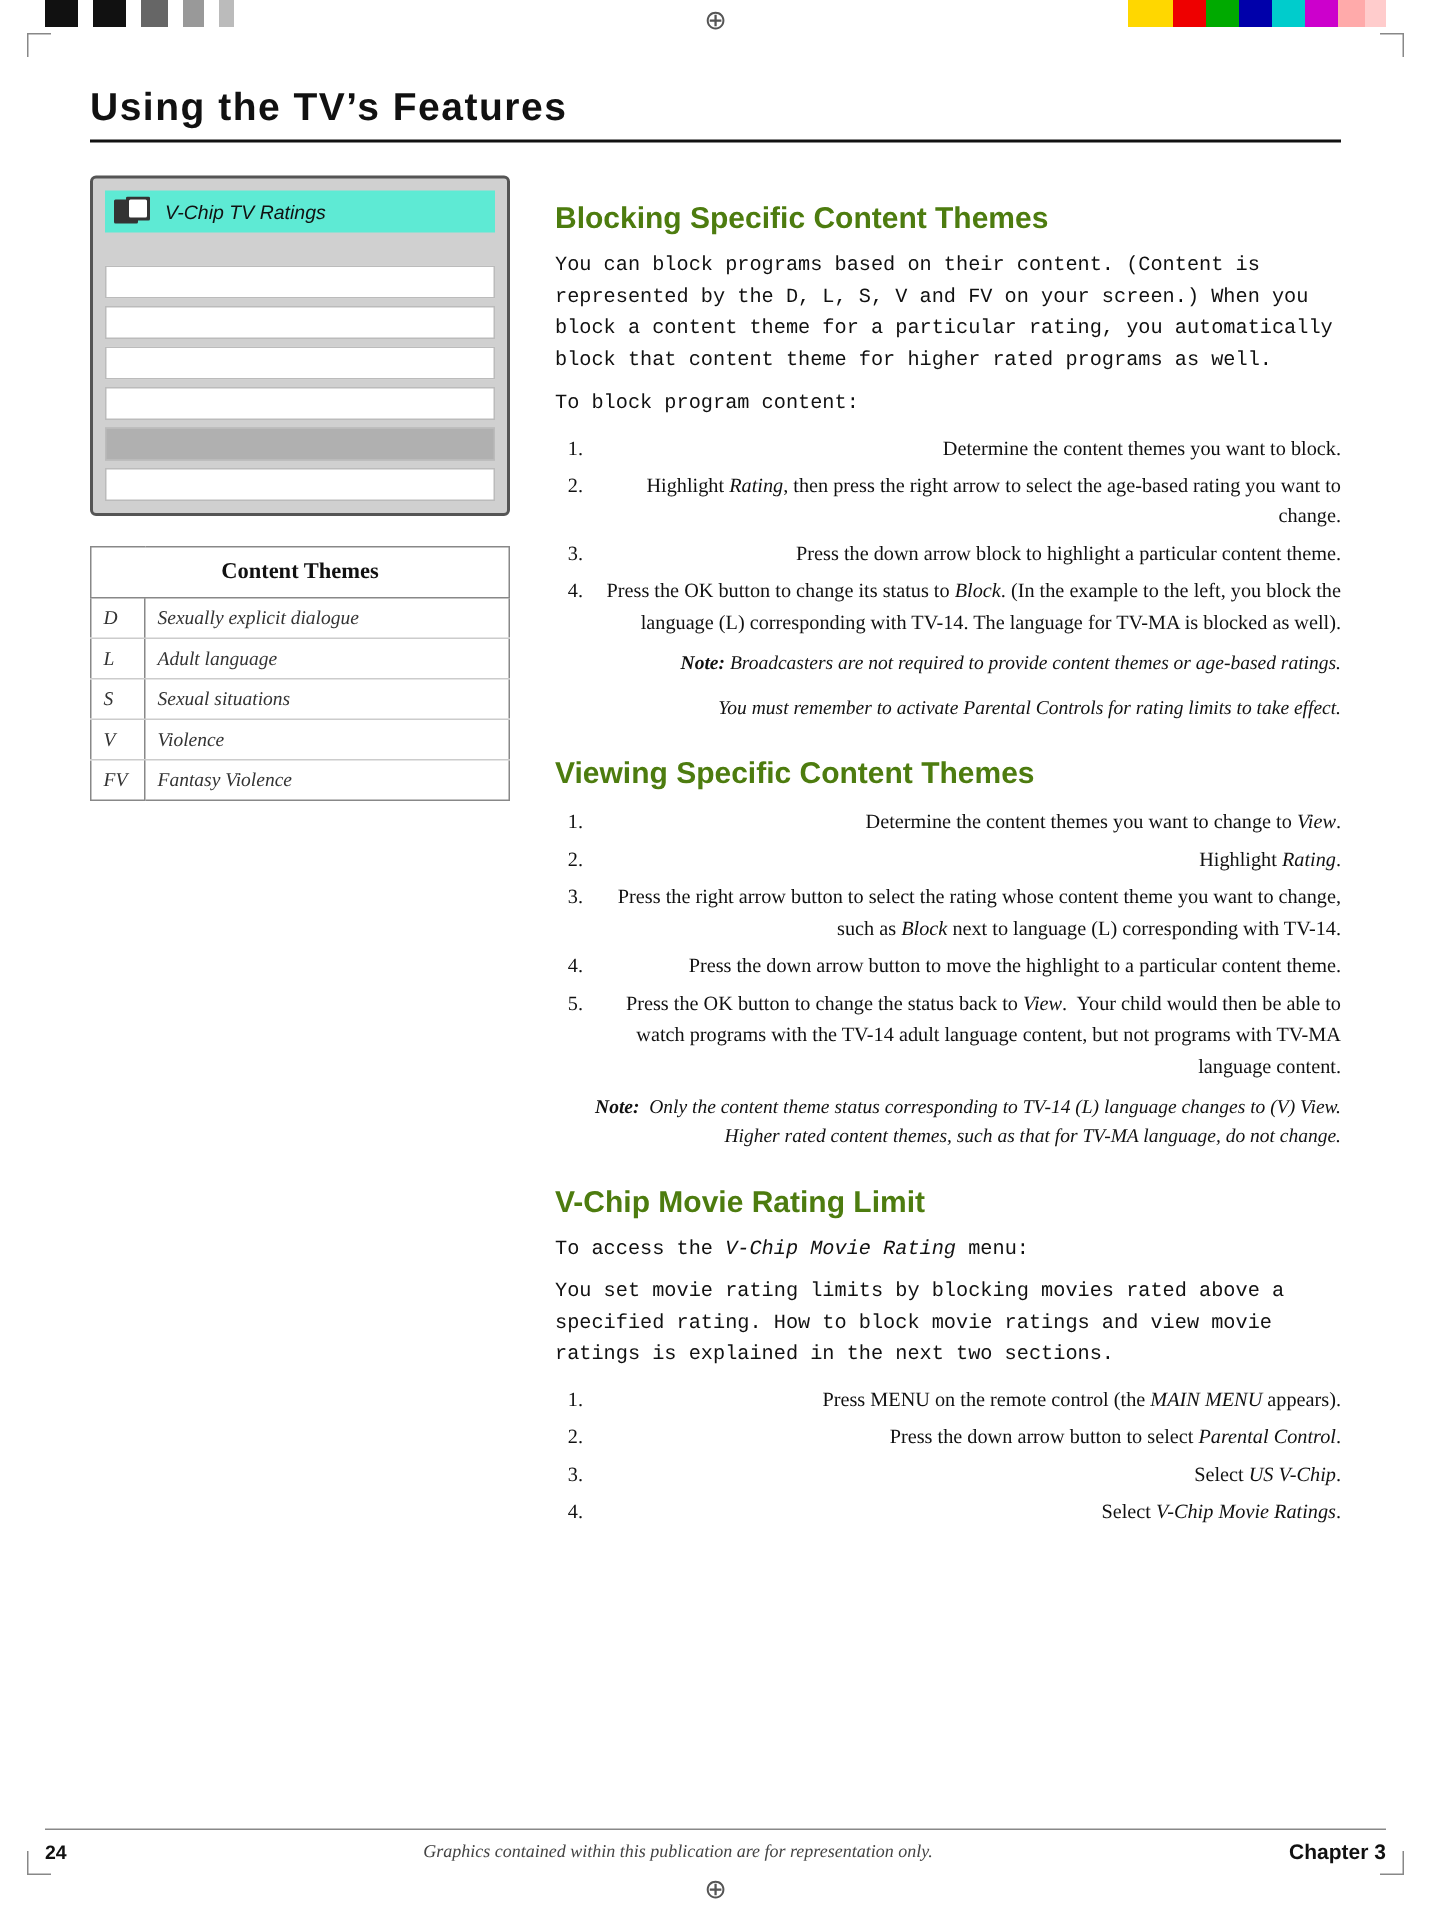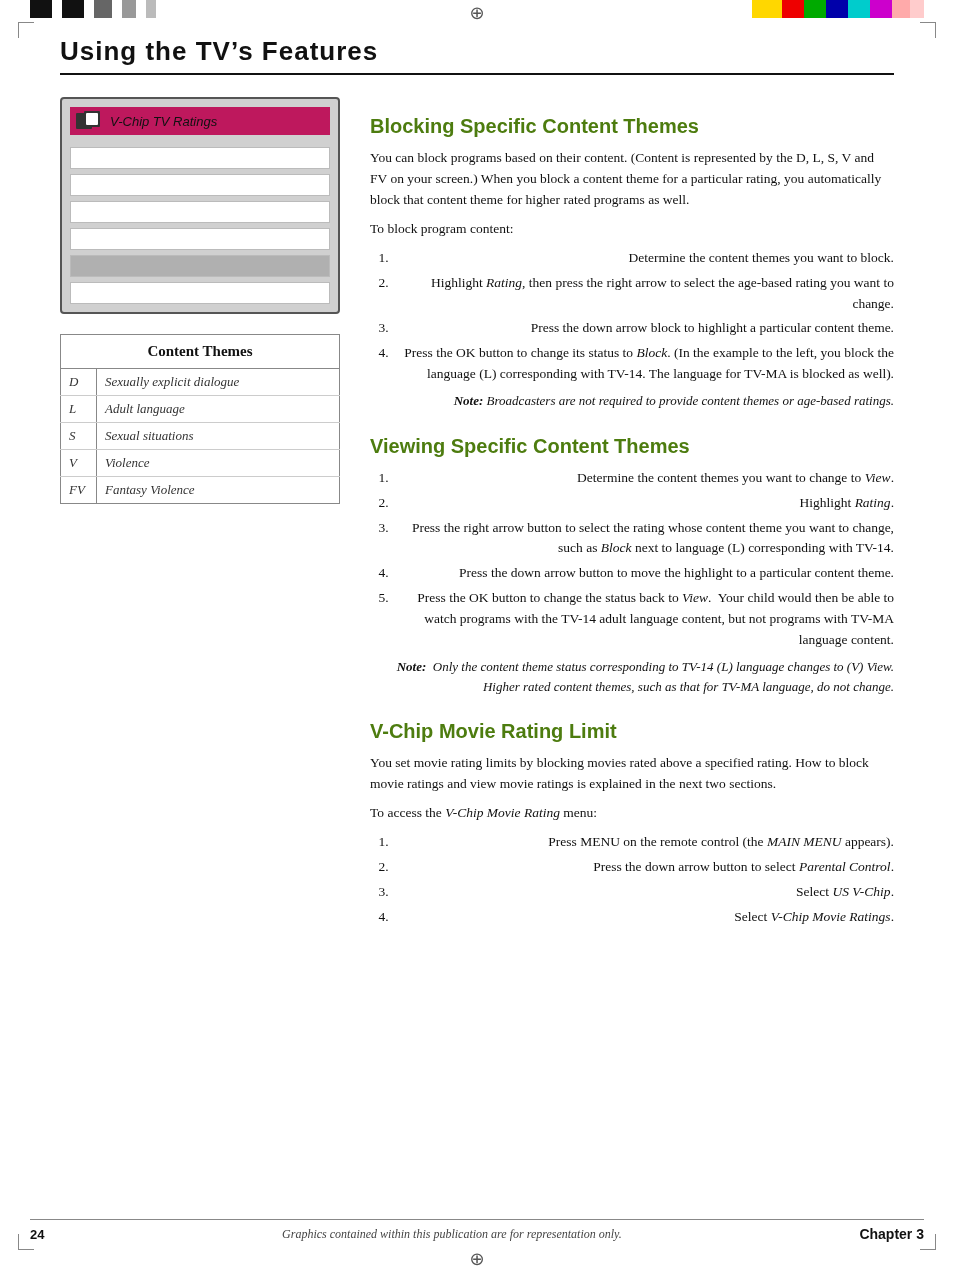--- a/index.html
+++ b/index.html
@@ -72,21 +72,21 @@
       font-size: 18px;
       color: #555;
       font-family: sans-serif;
     }
     .reg-top { top: 2px; }
     .reg-bottom { bottom: 2px; }
 
     
     .page {
       position: absolute;
-      top: 16px; left: 30px; right: 30px;
+      top: 36px; left: 30px; right: 30px;
       padding: 20px 30px;
     }
 
     
     .page-title {
       font-family: Arial, sans-serif;
       font-size: 26px;
       font-weight: bold;
       color: #111;
       border-bottom: 2px solid #111;
@@ -115,23 +115,23 @@
       border: 2px solid #555;
       background: #d0d0d0;
       border-radius: 4px;
       padding: 8px;
       margin-bottom: 20px;
     }
     .vchip-header {
       display: flex;
       align-items: center;
       gap: 6px;
-      background: #be185d;
+      background: #5eead4;
       padding: 4px 6px;
-      margin-bottom: 12px;
+      margin-bottom: 22px;
     }
     .vchip-icon {
       display: flex;
       align-items: center;
     }
     .vchip-icon svg {
       width: 28px; height: 20px;
     }
     .vchip-title {
       font-family: Arial, sans-serif;
@@ -194,20 +194,21 @@
       color: #4d7c0f;
       margin-bottom: 10px;
       margin-top: 4px;
     }
 
     .section-text {
       font-size: 13.5px;
       line-height: 1.55;
       margin-bottom: 8px;
       color: #111;
+      font-family: Liberation Mono, monospace;
     }
 
     .section-list {
       margin-left: 22px;
       margin-bottom: 10px;
     }
     .section-list li {
       font-size: 13.5px;
       line-height: 1.55;
       margin-bottom: 4px;
@@ -366,41 +367,42 @@
       <div class="section-gap">
         <div class="section-heading">Blocking Specific Content Themes</div>
         <p class="section-text">You can block programs based on their content. (Content is represented by the D, L, S, V and FV on your screen.) When you block a content theme for a particular rating, you automatically block that content theme for higher rated programs as well.</p>
         <p class="section-text">To block program content:</p>
         <ol class="section-list">
           <li>Determine the content themes you want to block.</li>
           <li>Highlight <em>Rating</em>, then press the right arrow to select the age-based rating you want to change.</li>
           <li>Press the down arrow block to highlight a particular content theme.</li>
           <li>Press the OK button to change its status to <em>Block</em>. (In the example to the left, you block the language (L) corresponding with TV-14. The language for TV-MA is blocked as well).
             <div class="note-block"><span class="note-label">Note:</span> <em>Broadcasters are not required to provide content themes or age-based ratings.</em></div>
+            <div class="note-block italic-note"><em>You must remember to activate Parental Controls for rating limits to take effect.</em></div>
           </li>
         </ol>
       </div>
 
       <div class="section-gap2">
         <div class="section-heading">Viewing Specific Content Themes</div>
         <ol class="section-list">
           <li>Determine the content themes you want to change to <em>View</em>.</li>
           <li>Highlight <em>Rating</em>.</li>
           <li>Press the right arrow button to select the rating whose content theme you want to change, such as <em>Block</em> next to language (L) corresponding with TV-14.</li>
           <li>Press the down arrow button to move the highlight to a particular content theme.</li>
           <li>Press the OK button to change the status back to <em>View</em>.&nbsp; Your child would then be able to watch programs with the TV-14 adult language content, but not programs with TV-MA language content.
             <div class="note-block"><span class="note-label"><em>Note:</em></span>&nbsp; <em>Only the content theme status corresponding to TV-14 (L) language changes to (V) View. Higher rated content themes, such as that for TV-MA language, do not change.</em></div>
           </li>
         </ol>
       </div>
 
       <div class="section-gap2">
         <div class="section-heading">V-Chip Movie Rating Limit</div>
+        <p class="section-text">To access the <em>V-Chip Movie Rating</em> menu:</p>
         <p class="section-text">You set movie rating limits by blocking movies rated above a specified rating. How to block movie ratings and view movie ratings is explained in the next two sections.</p>
-        <p class="section-text">To access the <em>V-Chip Movie Rating</em> menu:</p>
         <ol class="section-list">
           <li>Press MENU on the remote control (the <em>MAIN MENU</em> appears).</li>
           <li>Press the down arrow button to select <em>Parental Control</em>.</li>
           <li>Select <em>US V-Chip</em>.</li>
           <li>Select <em>V-Chip Movie Ratings</em>.</li>
         </ol>
       </div>
 
     </div>
   </div>

